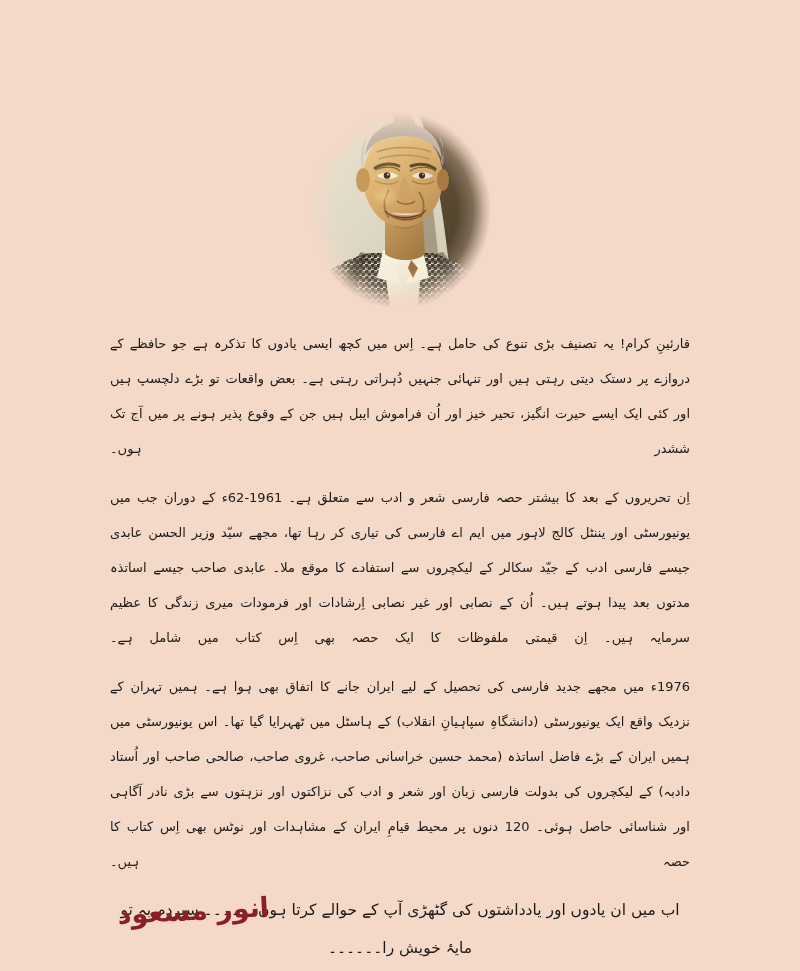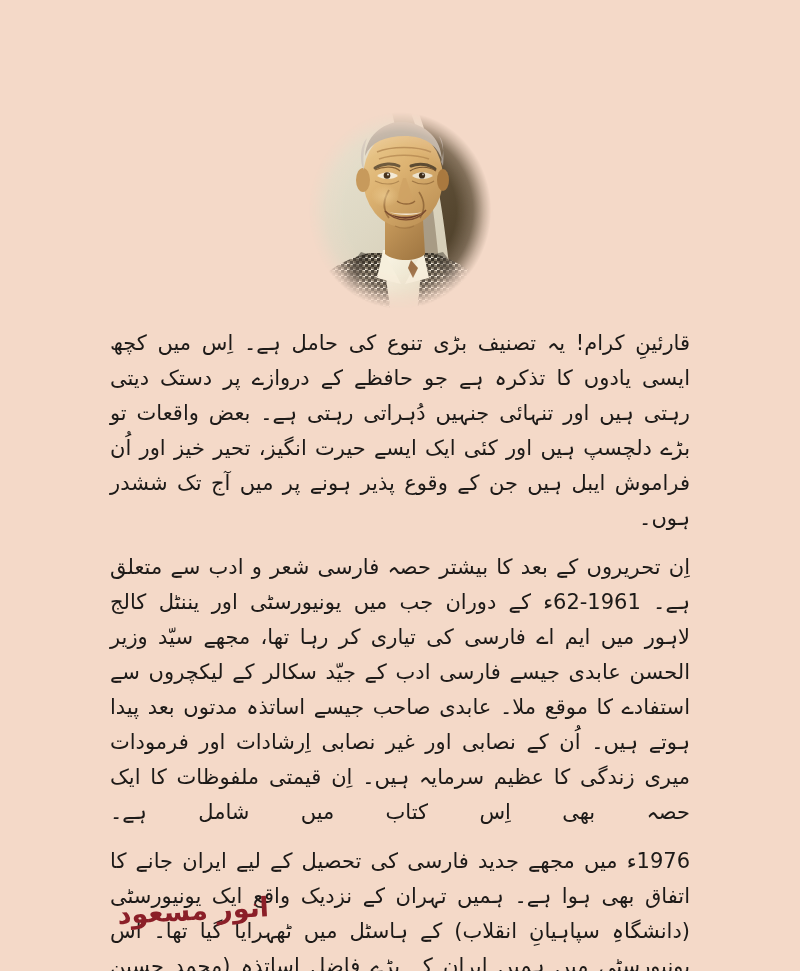--- a/index.html
+++ b/index.html
@@ -46,21 +46,21 @@
     left: 110px;
     top: 326px;
     width: 580px;
     direction: rtl;
     text-align: justify;
     text-align-last: justify;
     color: #1d1a18;
   }
   .para {
     font-family: "DejaVu Sans", "Liberation Sans", sans-serif;
-    font-size: 21px;
+    font-size: 13px;
     line-height: 35px;
     letter-spacing: 0;
     word-spacing: 1px;
     margin: 0 0 14px 0;
     text-align: justify;
     text-align-last: justify;
   }
   .para.tight        { margin-bottom: 12px; }
   .closing {
     font-size: 15.5px;

